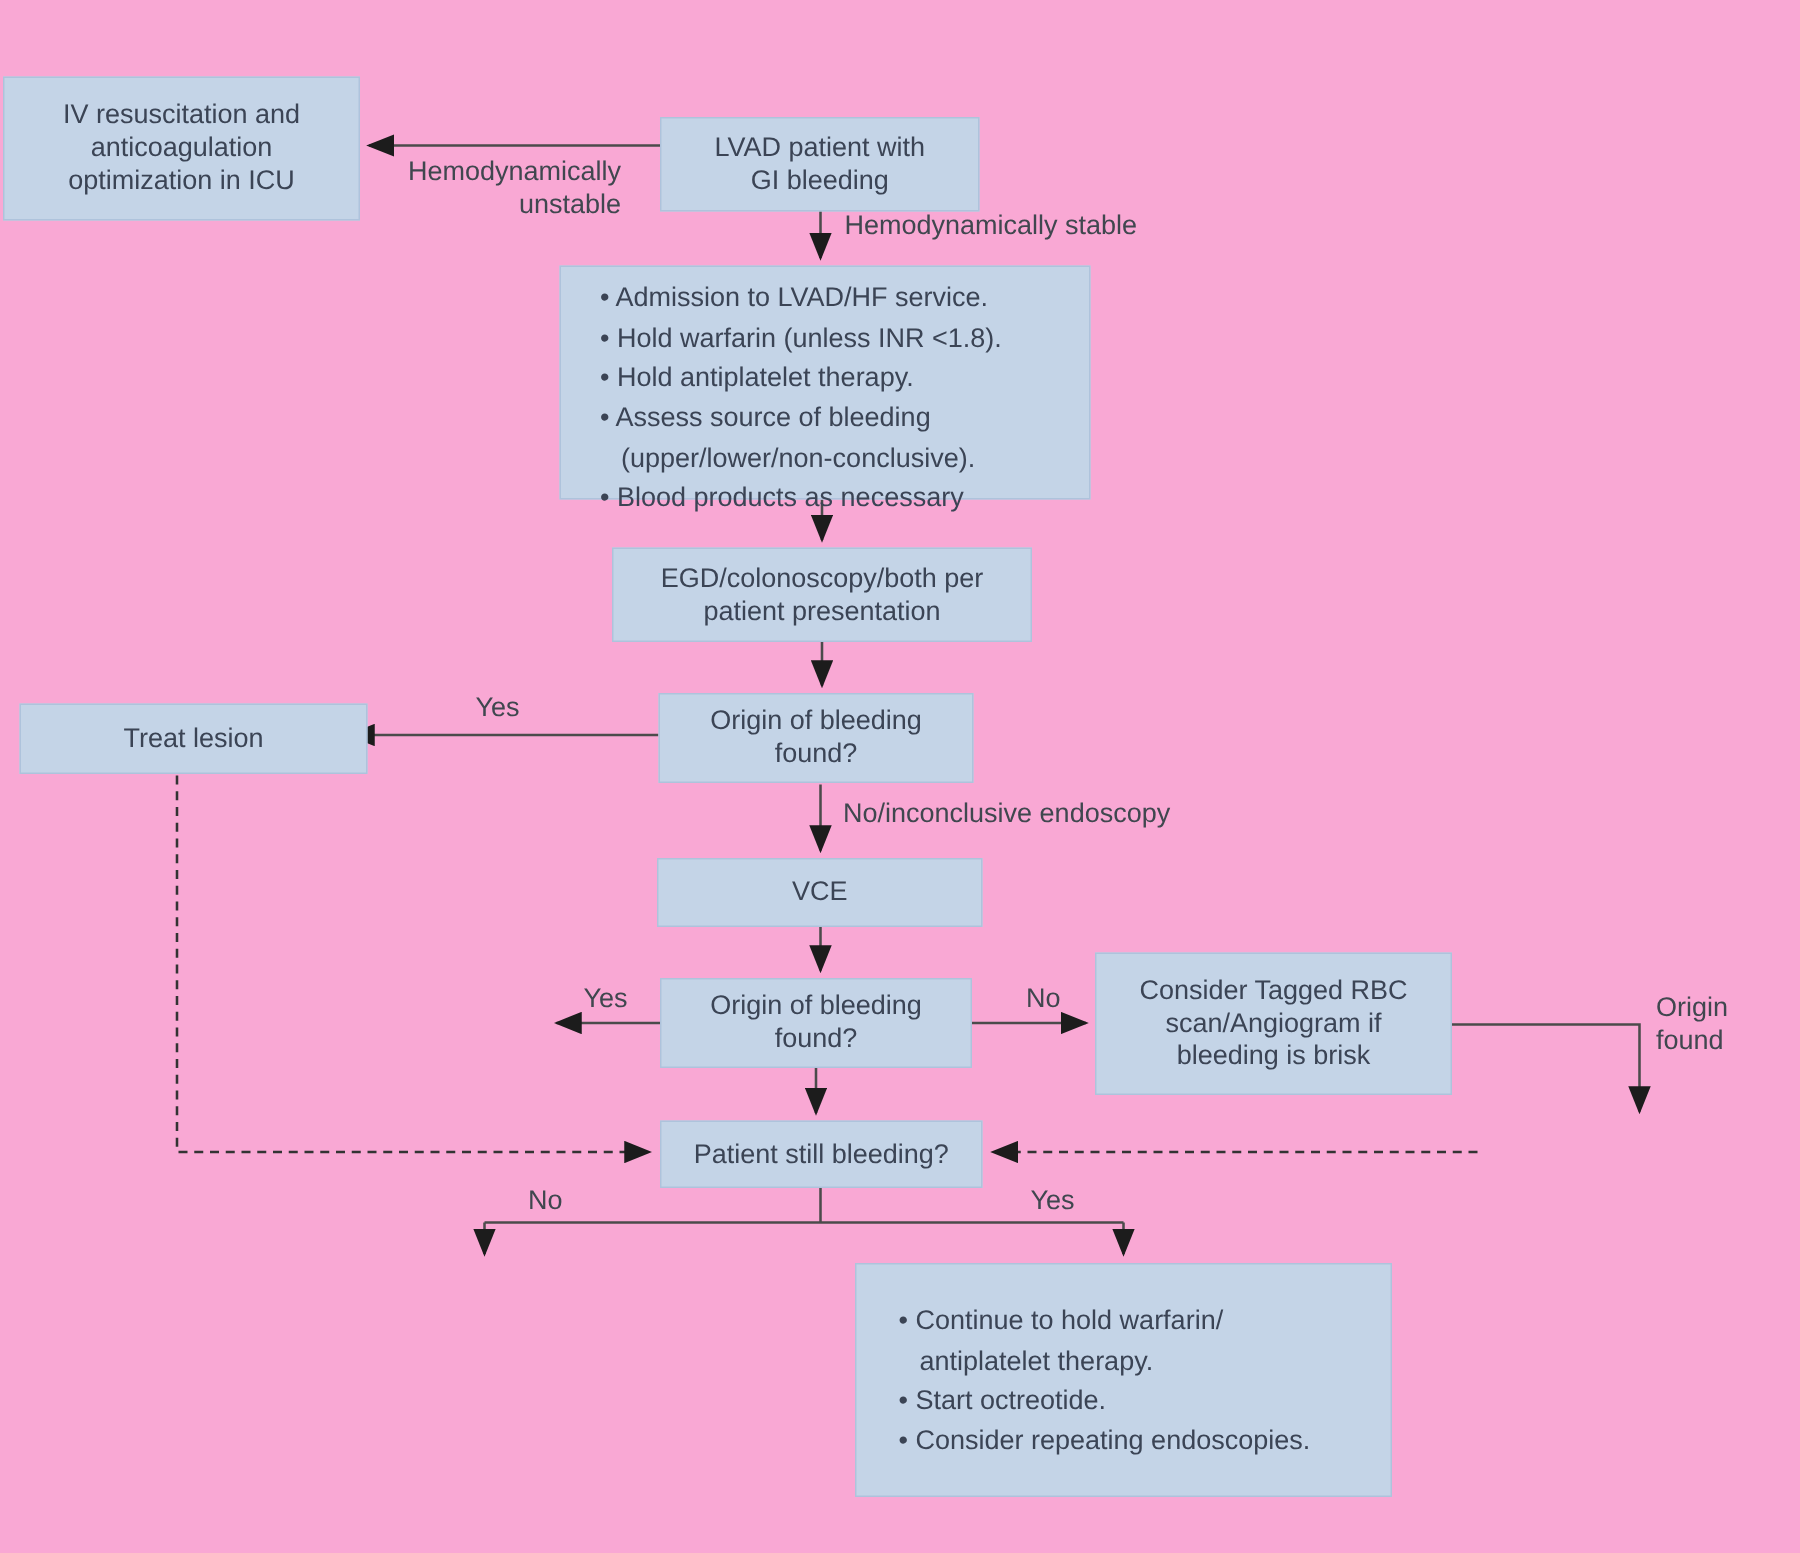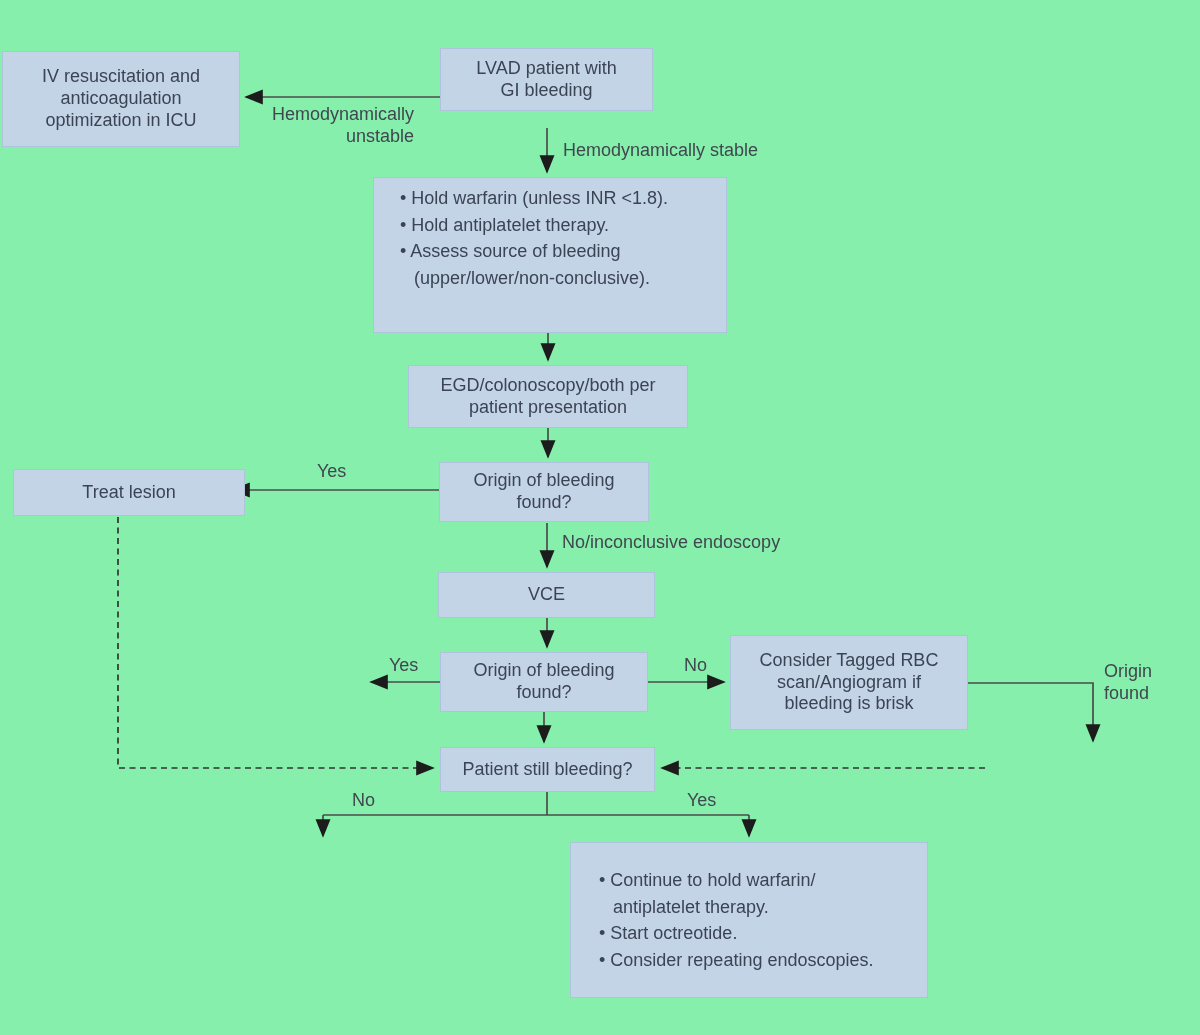--- a/index.html
+++ b/index.html
@@ -1,19 +1,19 @@
 <!DOCTYPE html>
 <html><head>
 <meta charset="utf-8">
 <style>
   html,body{margin:0;padding:0;background:#ffffff;}
   .canvas{
     position:relative;
     width:1200px;height:1035px;
-    background:#86efac;
+    background:#f9a8d4;
     font-family:"Liberation Sans","DejaVu Sans",sans-serif;
     color:#3b4455;
     overflow:hidden;
   }
   .layer{position:absolute;left:0;top:0;width:1200px;height:1035px;}
   .node{
     position:absolute;
     background:#c4d4e7;
     border:1px solid #aec3dc;
     box-sizing:border-box;
@@ -72,29 +72,31 @@
     <line class="ln" x1="323" y1="815" x2="323" y2="836" marker-end="url(#ah)"></line>
     <line class="ln" x1="749" y1="815" x2="749" y2="836" marker-end="url(#ah)"></line>
     <path class="dash" d="M118,517 V768 H433" marker-end="url(#ah)"></path>
     <path class="dash" d="M985,768 H662" marker-end="url(#ah)"></path>
   </svg>
 
   <div class="node" style="left:2px;top:51px;width:238px;height:96px;">IV resuscitation and
 anticoagulation
 optimization in ICU</div>
 
-  <div class="node" style="left:440px;top:48px;width:213px;height:63px;">LVAD patient with
+  <div class="node" style="left:440px;top:78px;width:213px;height:63px;">LVAD patient with
 GI bleeding</div>
 
   <div class="node bullets" style="left:373px;top:177px;width:354px;height:156px;padding:7px 8px 6px 26px;">
     <ul>
+      <li>Admission to LVAD/HF service.</li>
       <li>Hold warfarin (unless INR &lt;1.8).</li>
       <li>Hold antiplatelet therapy.</li>
       <li>Assess source of bleeding
 (upper/lower/non-conclusive).</li>
+      <li>Blood products as necessary</li>
     </ul>
   </div>
 
   <div class="node" style="left:408px;top:365px;width:280px;height:63px;">EGD/colonoscopy/both per
 patient presentation</div>
 
   <div class="node" style="left:439px;top:462px;width:210px;height:60px;">Origin of bleeding
 found?</div>
 
   <div class="node" style="left:13px;top:469px;width:232px;height:47px;">Treat lesion</div>

